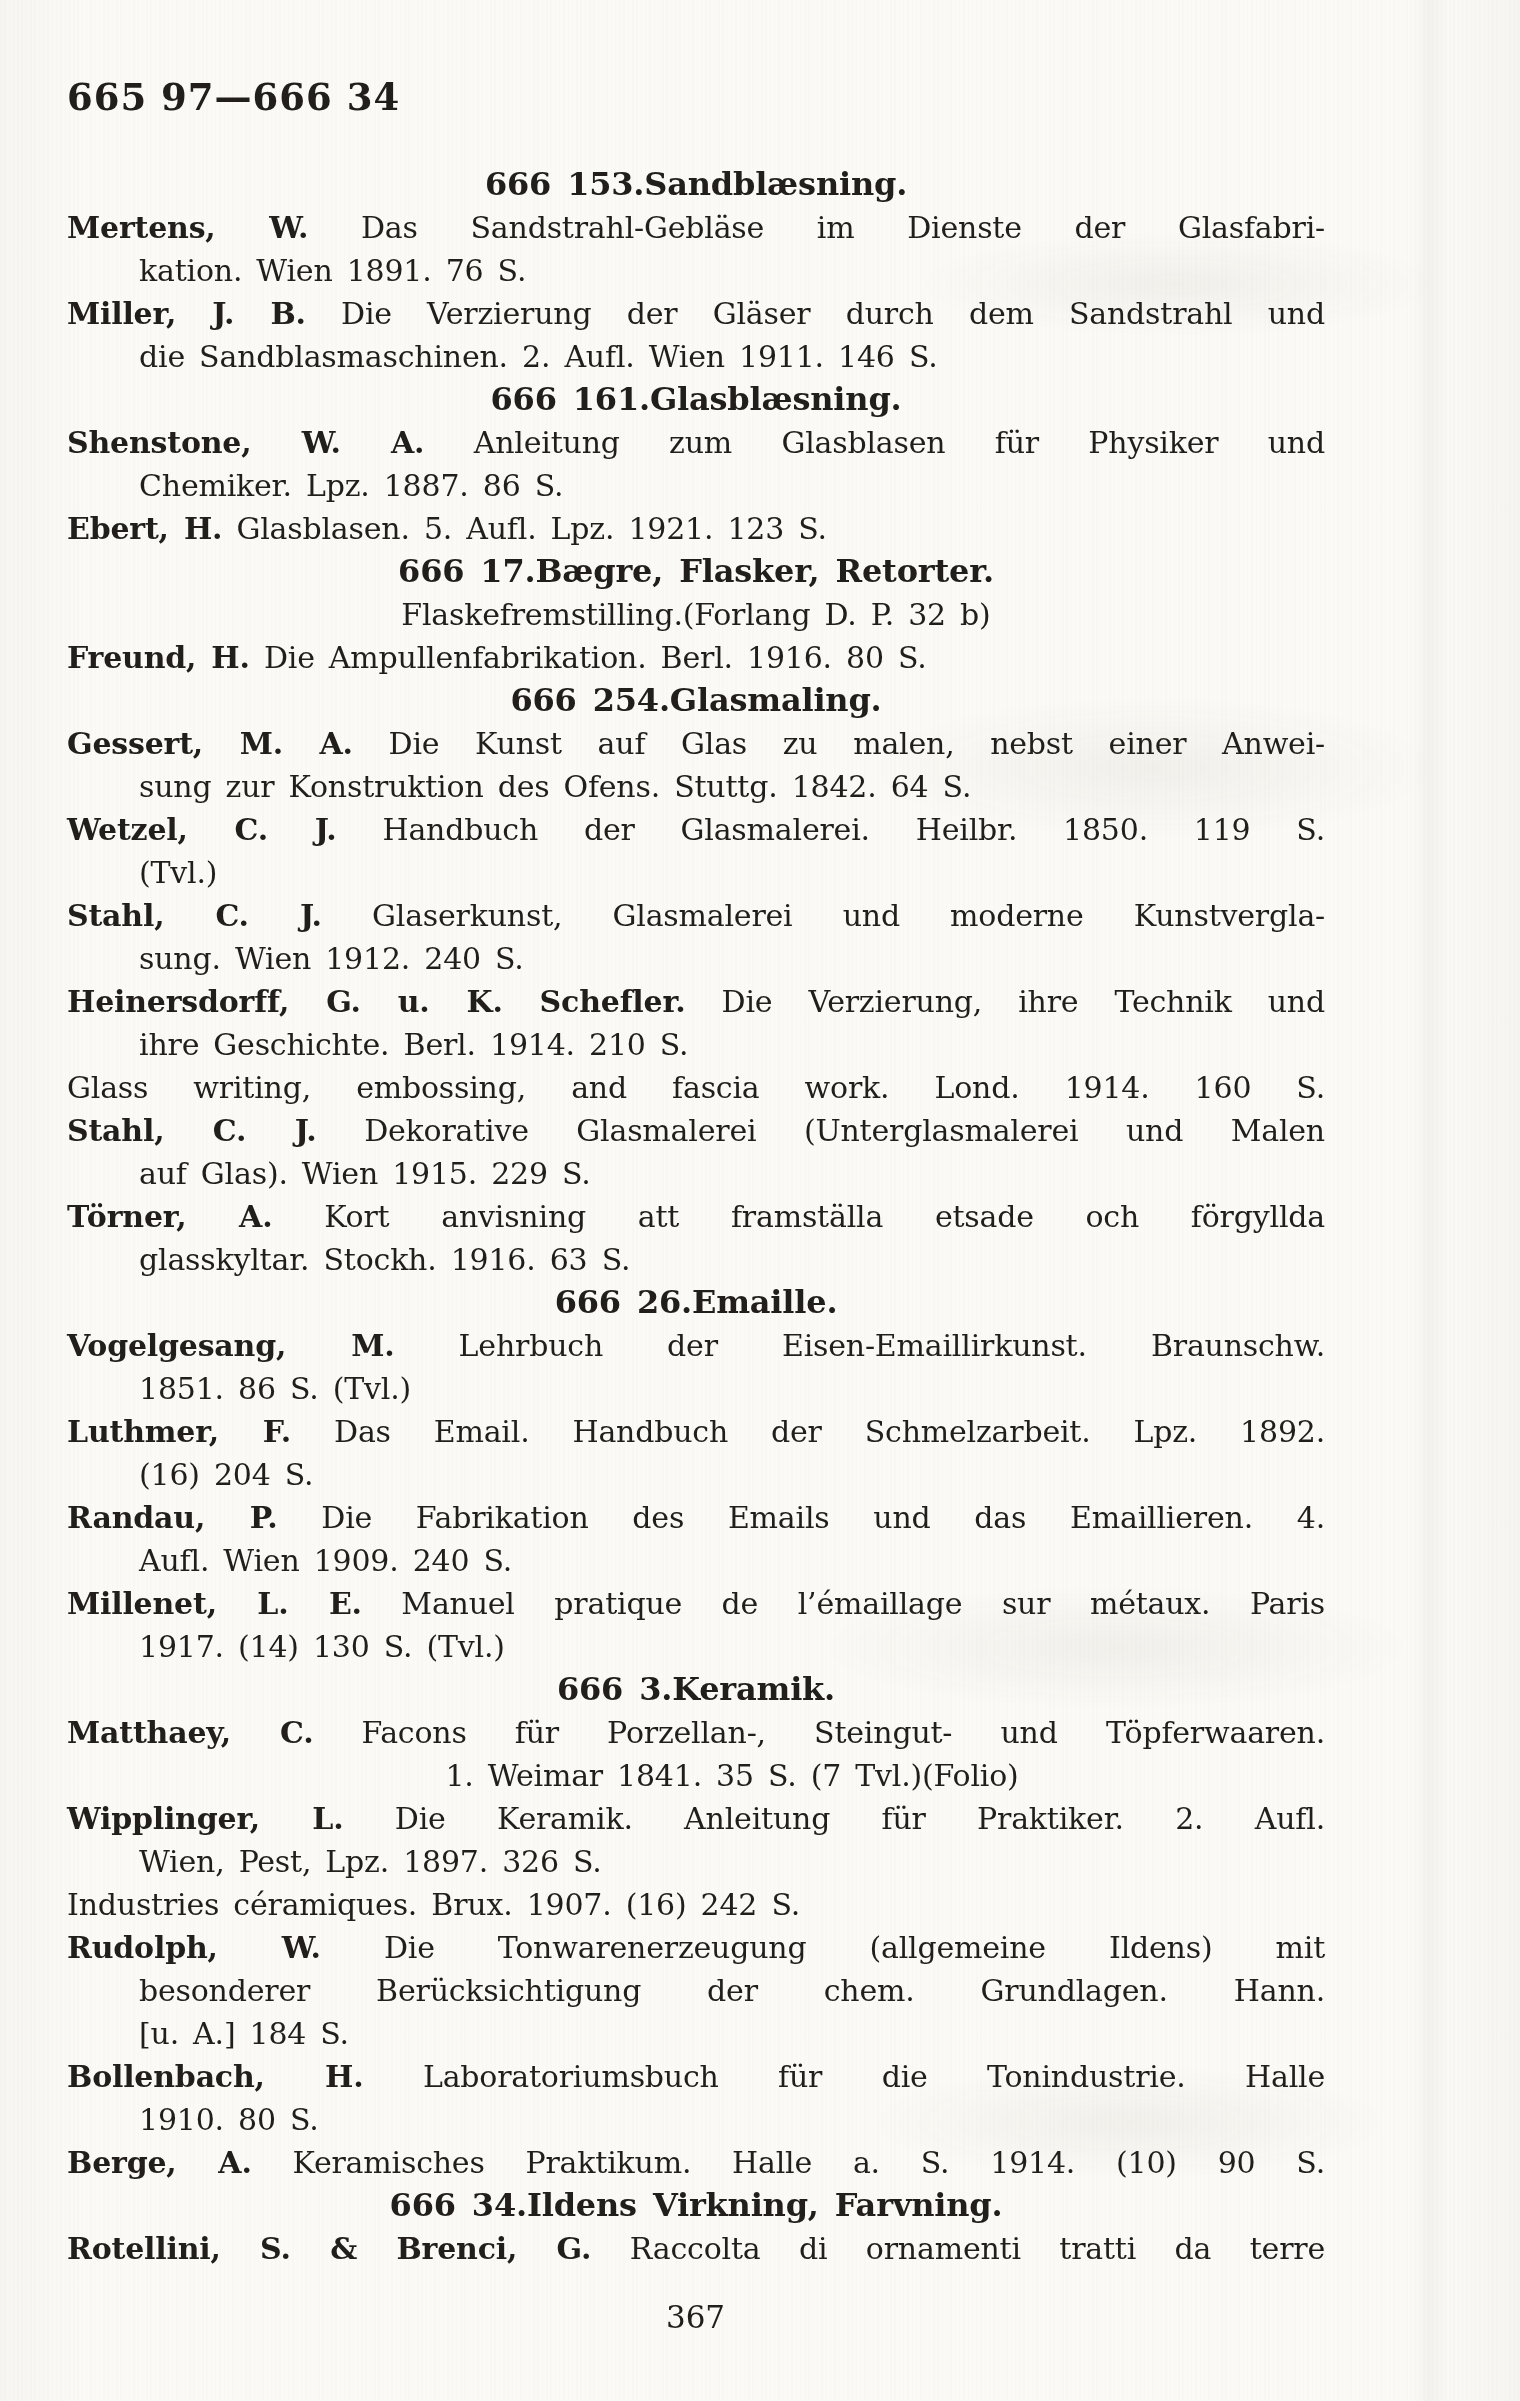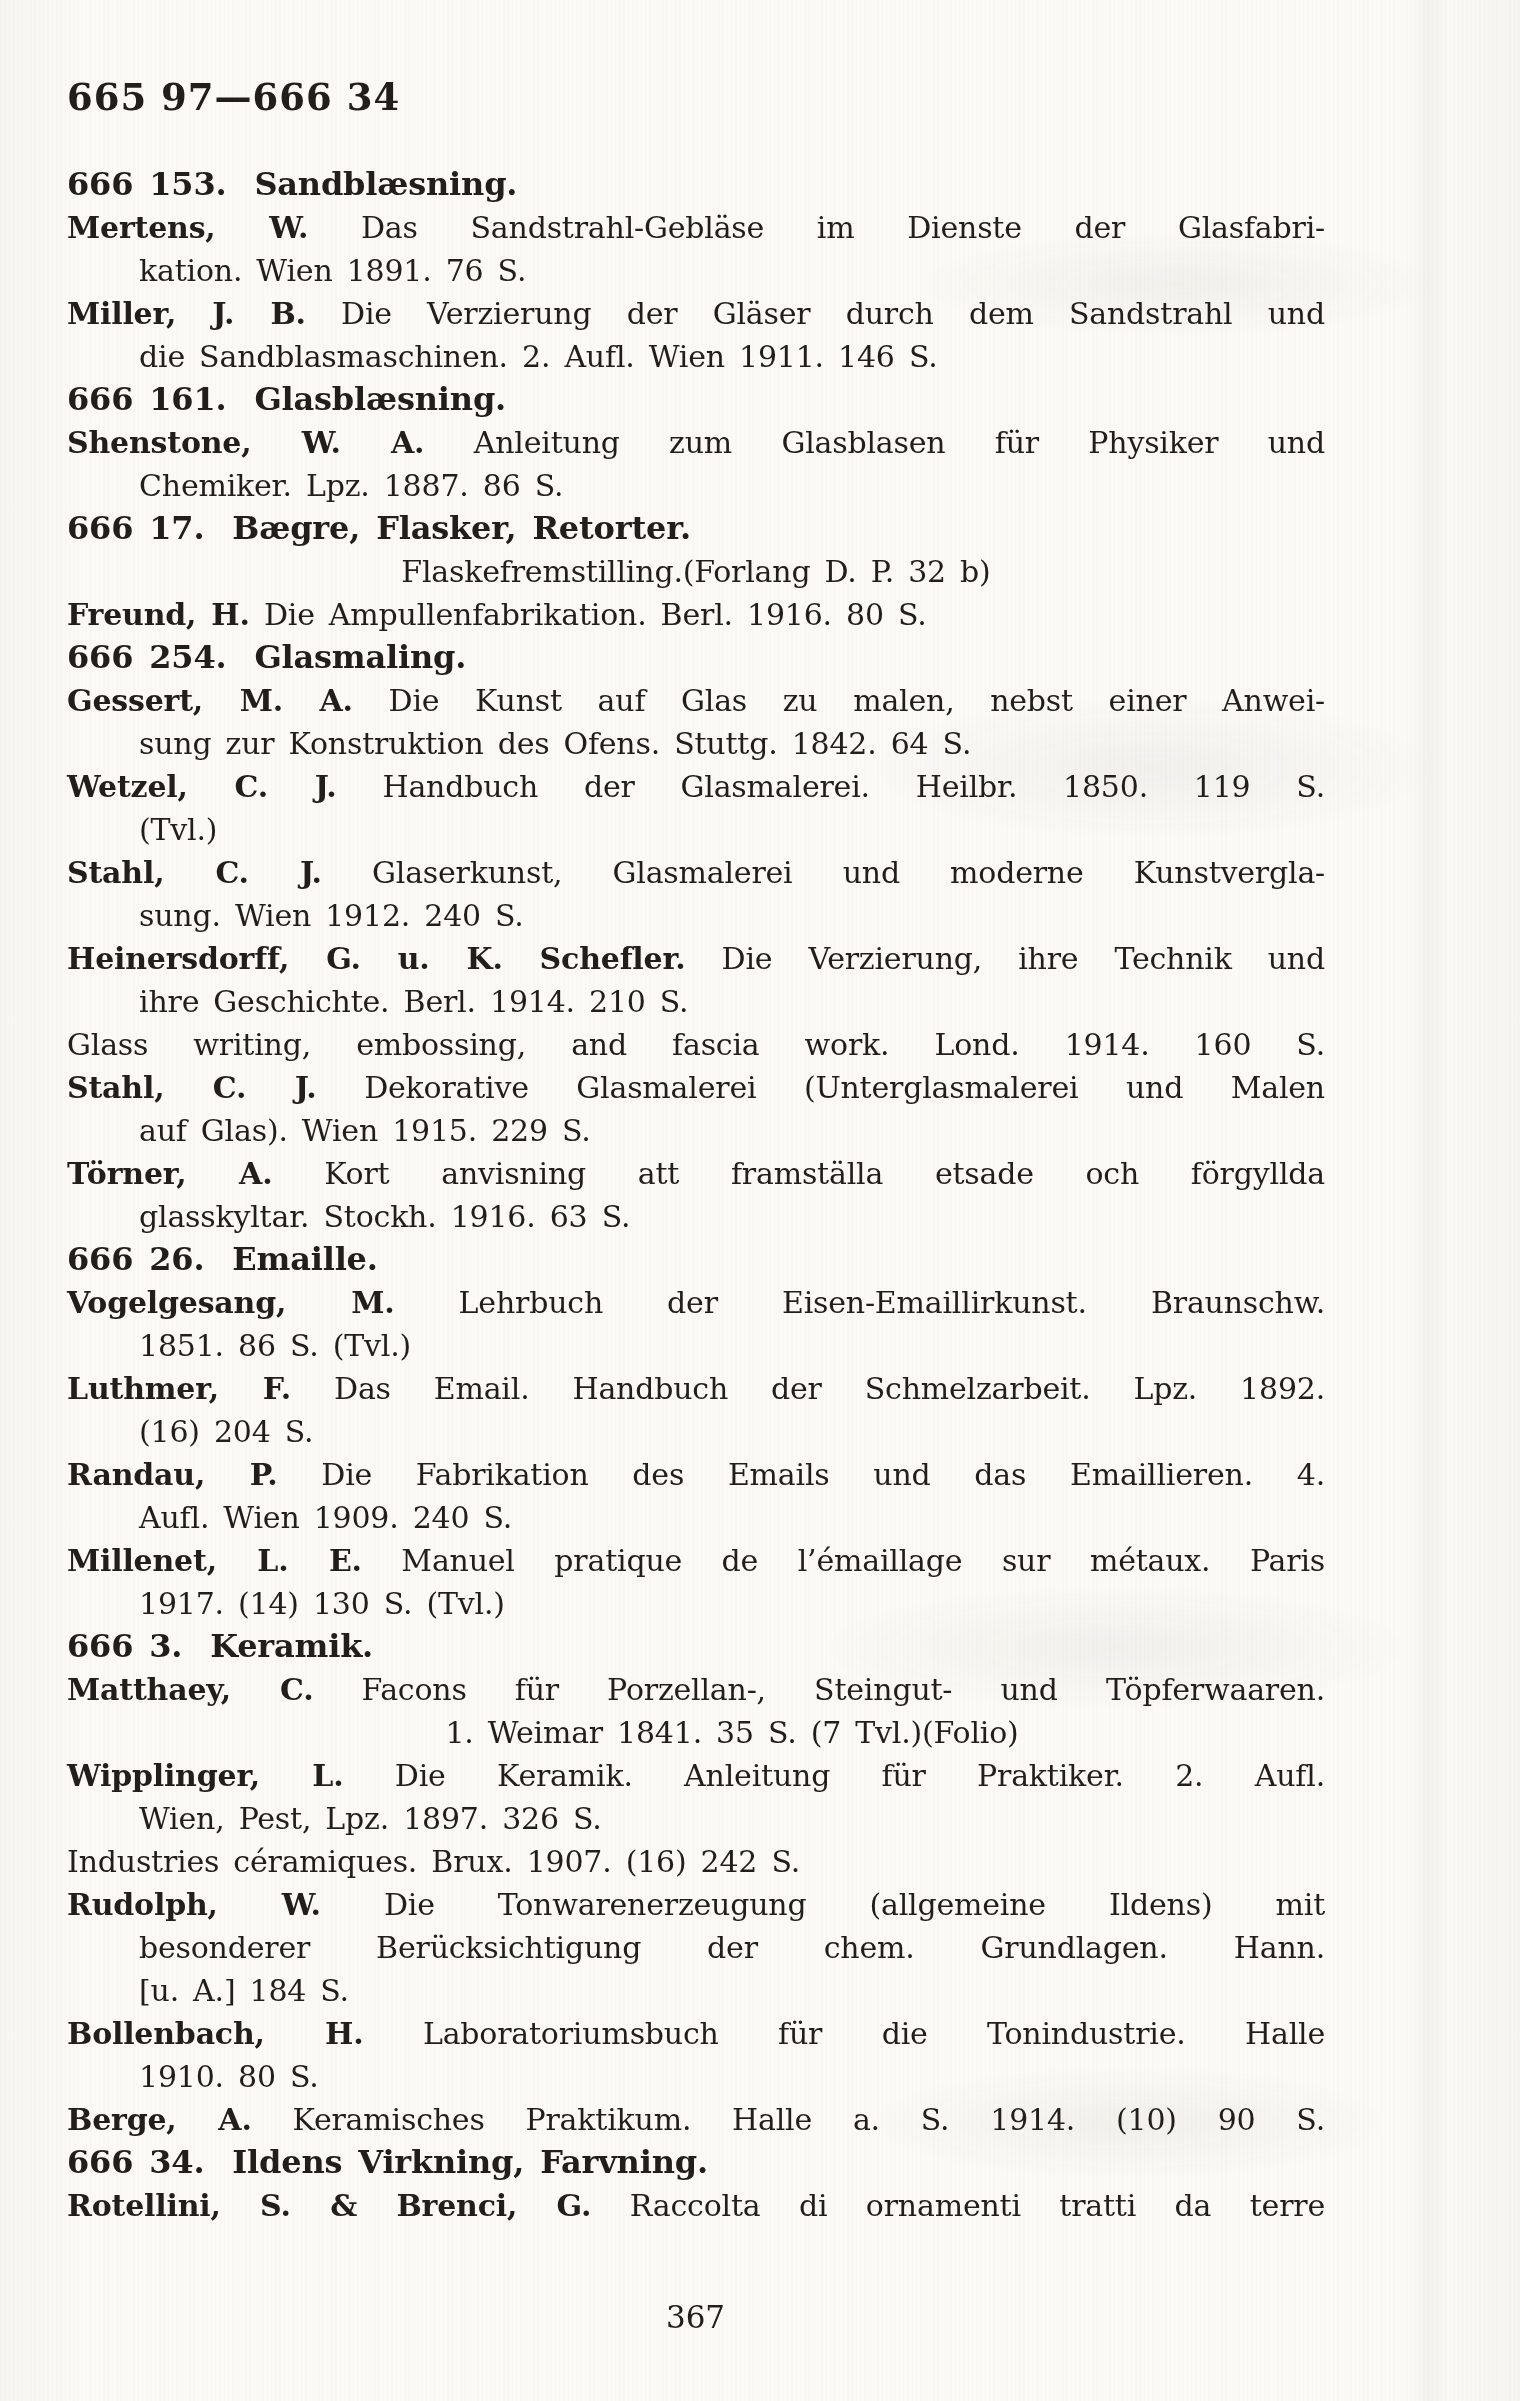--- a/index.html
+++ b/index.html
@@ -34,21 +34,21 @@
   .g3 { left:816px; top:1585px; width:600px; height:125px; }
   .g4 { left:865px; top:2065px; width:528px; height:115px; }
 
   .page-header {
     position:absolute; left:67px; top:71px; width:1258px;
     text-align:left; font-weight:bold; font-size:37px; line-height:53px;
     letter-spacing:1px;
   }
   .content { position:absolute; left:67px; top:163px; width:1258px; }
   .row { height:43px; line-height:43px; font-size:30px; word-spacing:0.16em; letter-spacing:-0.2px; }
-  .heading { display:flex; justify-content:flex-start; font-weight:bold; font-size:32px;gap:28px; }
+  .heading { display:flex; justify-content:center; font-weight:bold; font-size:32px; }
   .line.j { text-align:justify; text-align-last:justify; }
   .ind { padding-left:72px; }
   .split { display:flex; justify-content:center; }
   b.au { font-weight:bold; }
   .page-number {
     position:absolute; left:76px; top:2296px; width:1239px;
     text-align:center; font-size:31px; line-height:43px;
   }
 </style>
 </head>
@@ -77,20 +77,21 @@
   <div class="row line ind"><span>die Sandblasmaschinen.  2. Aufl.  Wien 1911.  146 S.</span></div>
 
   <div class="row heading">
     <span class="num">666 161.</span>
     <span class="title">Glasblæsning.</span>
   </div>
 
   <div class="row line j"><b class="au">Shenstone, W. A.</b><span> Anleitung zum Glasblasen für Physiker und</span></div>
   <div class="row line ind"><span>Chemiker.  Lpz.  1887.  86 S.</span></div>
 
+  <div class="row line"><b class="au">Ebert, H.</b><span> Glasblasen.  5. Aufl.  Lpz.  1921.  123 S.</span></div>
 
   <div class="row heading">
     <span class="num">666 17.</span>
     <span class="title">Bægre, Flasker, Retorter.</span>
   </div>
 
   <div class="row split">
     <span class="left">Flaskefremstilling.</span>
     <span class="right">(Forlang D. P. 32 b)</span>
   </div>

